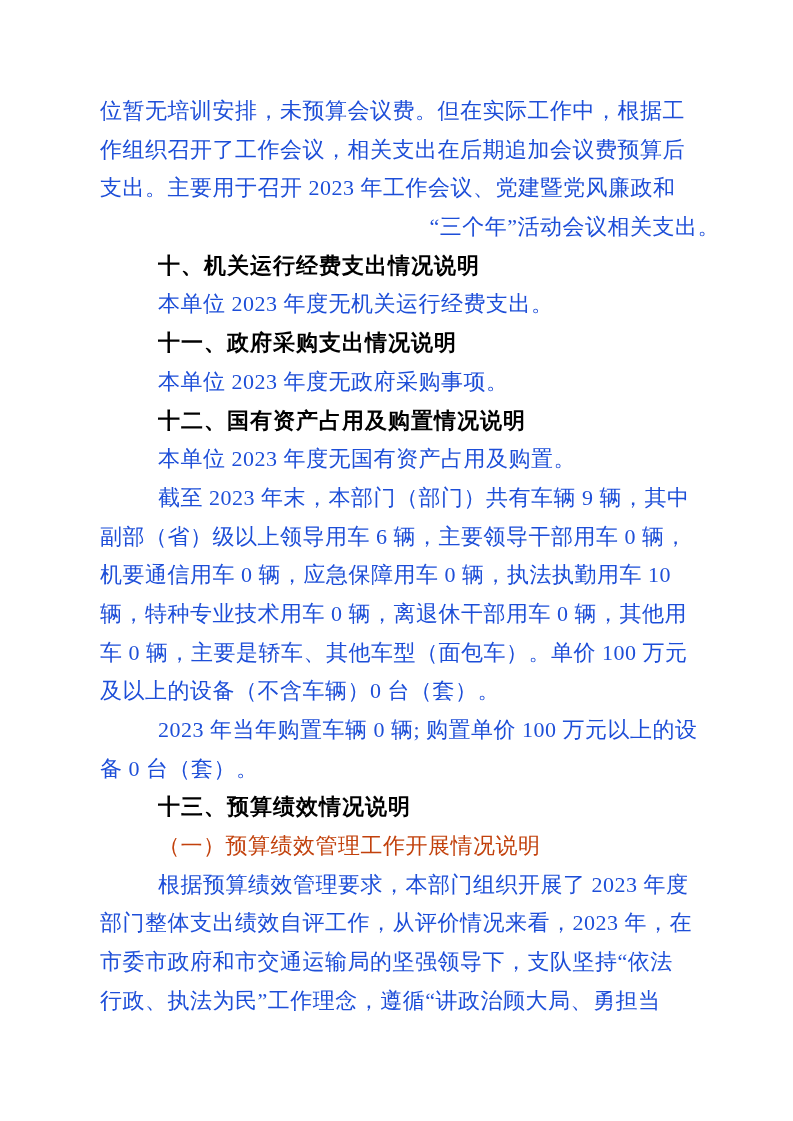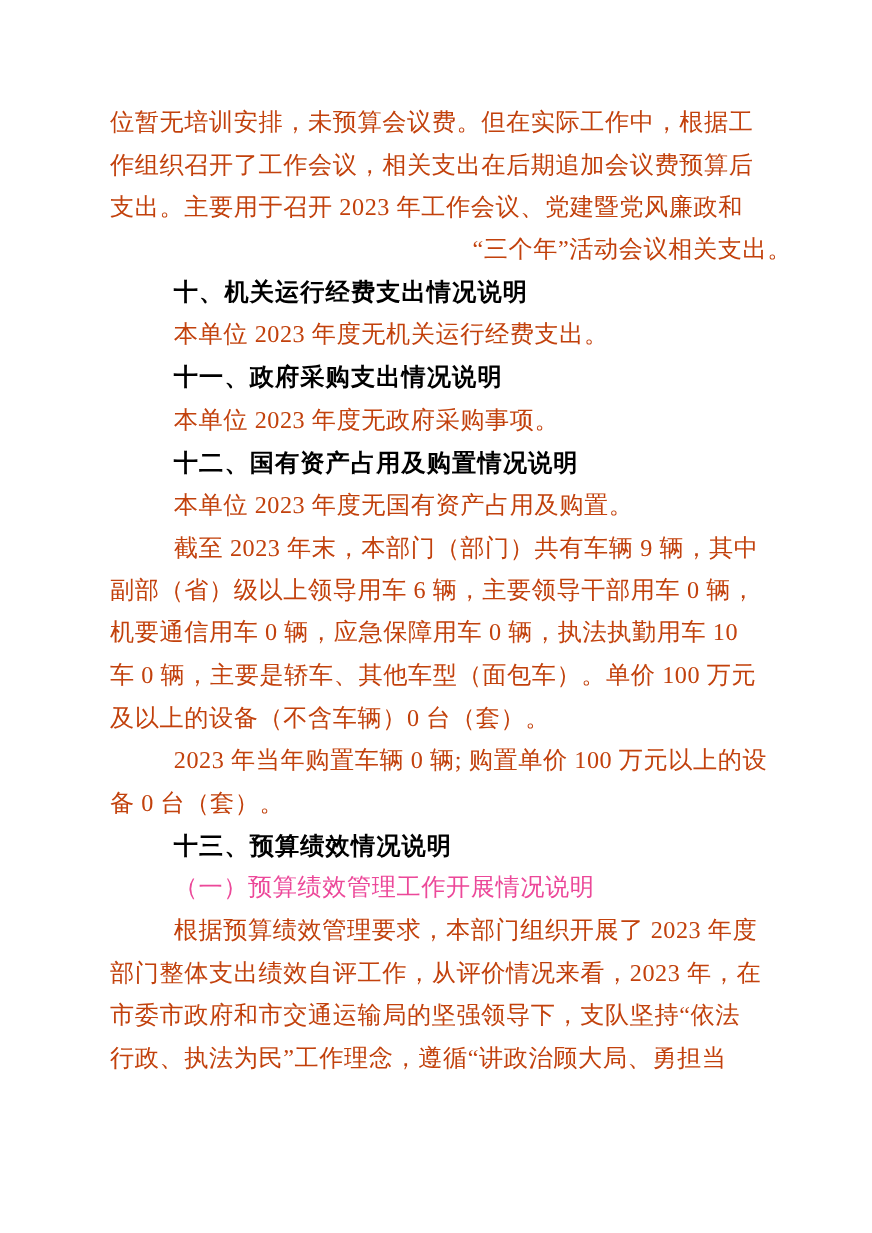--- a/index.html
+++ b/index.html
@@ -19,37 +19,37 @@
     position: absolute;
     top: 92px;
     left: 100px;
     width: 620px;
   }
   .line {
     height: 38.7px;
     line-height: 38.7px;
     font-size: 22px;
     letter-spacing: 0.5px;
-    color: #c2410c;
+    color: #1d4ed8;
     white-space: nowrap;
   }
   .line.body {
     font-family: "Liberation Serif", "DejaVu Serif", serif;
     font-weight: 400;
   }
   .line.heading {
     font-family: "Liberation Sans", "DejaVu Sans", sans-serif;
     font-weight: 700;
     letter-spacing: 1px;
     color: #000000;
   }
   .line.subheading {
     font-family: "Liberation Serif", "DejaVu Serif", serif;
     font-weight: 400;
-    color: #ec4899;
+    color: #c2410c;
   }
   .ind-0   { padding-left: 0; }
   .ind-0_5 { padding-left: 14px; text-align: right; }
   .ind-2   { padding-left: 58px; }
 </style>
 </head>
 <body>
 
 <div class="page">
   <div class="text-block">
@@ -59,20 +59,21 @@
       <div class="line body ind-0_5">“三个年”活动会议相关支出。</div>
       <div class="line heading ind-2">十、机关运行经费支出情况说明</div>
       <div class="line body ind-2">本单位 2023 年度无机关运行经费支出。</div>
       <div class="line heading ind-2">十一、政府采购支出情况说明</div>
       <div class="line body ind-2">本单位 2023 年度无政府采购事项。</div>
       <div class="line heading ind-2">十二、国有资产占用及购置情况说明</div>
       <div class="line body ind-2">本单位 2023 年度无国有资产占用及购置。</div>
       <div class="line body ind-2">截至 2023 年末，本部门（部门）共有车辆 9 辆，其中</div>
       <div class="line body ind-0">副部（省）级以上领导用车 6 辆，主要领导干部用车 0 辆，</div>
       <div class="line body ind-0">机要通信用车 0 辆，应急保障用车 0 辆，执法执勤用车 10</div>
+      <div class="line body ind-0">辆，特种专业技术用车 0 辆，离退休干部用车 0 辆，其他用</div>
       <div class="line body ind-0">车 0 辆，主要是轿车、其他车型（面包车）。单价 100 万元</div>
       <div class="line body ind-0">及以上的设备（不含车辆）0 台（套）。</div>
       <div class="line body ind-2">2023 年当年购置车辆 0 辆; 购置单价 100 万元以上的设</div>
       <div class="line body ind-0">备 0 台（套）。</div>
       <div class="line heading ind-2">十三、预算绩效情况说明</div>
       <div class="line subheading ind-2">（一）预算绩效管理工作开展情况说明</div>
       <div class="line body ind-2">根据预算绩效管理要求，本部门组织开展了 2023 年度</div>
       <div class="line body ind-0">部门整体支出绩效自评工作，从评价情况来看，2023 年，在</div>
       <div class="line body ind-0">市委市政府和市交通运输局的坚强领导下，支队坚持“依法</div>
       <div class="line body ind-0">行政、执法为民”工作理念，遵循“讲政治顾大局、勇担当</div>

